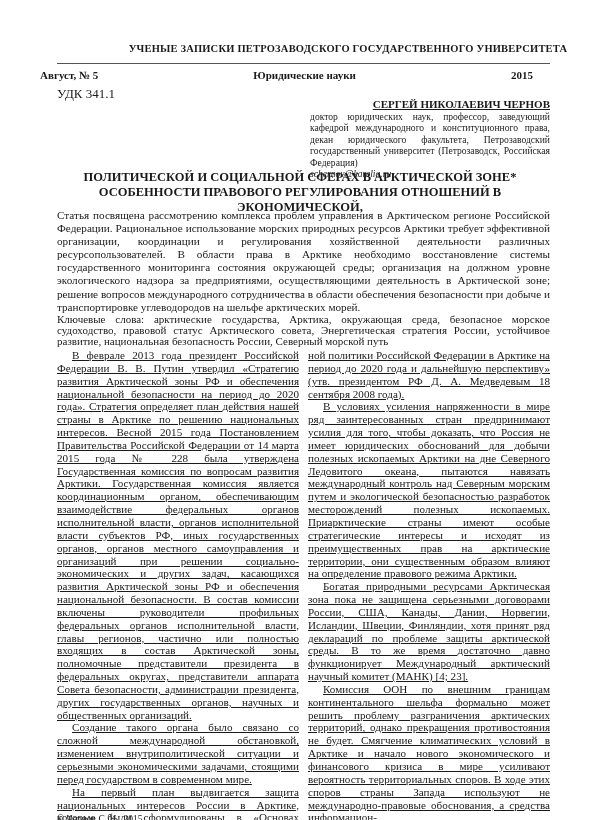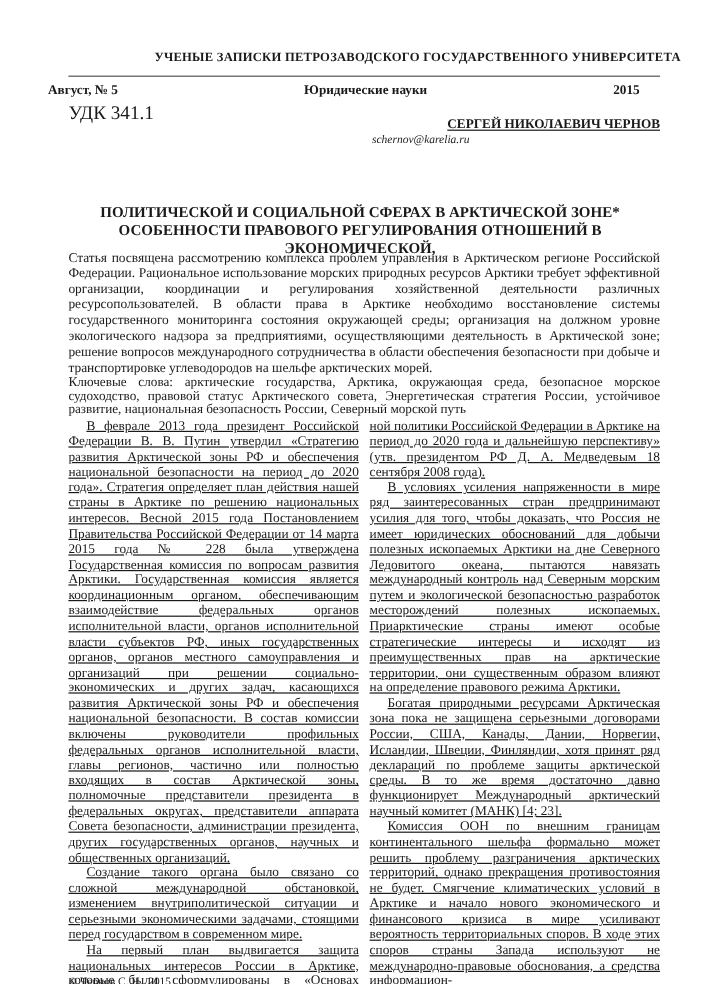--- a/index.html
+++ b/index.html
@@ -1,20 +1,20 @@
 <!DOCTYPE html>
 <html><head>
 <meta charset="utf-8">
 <style>
   html, body { margin:0; padding:0; background:#ffffff; }
   body { width:600px; height:820px; position:relative; overflow:hidden; font-family:"Liberation Serif","DejaVu Serif",serif; color:#1a1a1a; }
   .journal { position:absolute; top:43px; left:0; width:600px; text-align:center; font-weight:bold; font-size:10.5px; letter-spacing:0.2px;padding-left:48px; }
   .rule { position:absolute; top:63px; left:57px; width:493px; height:1px; background:#555; }
   .meta { position:absolute; top:69px; left:40px; width:493px; display:flex; justify-content:space-between; font-weight:bold; font-size:11px; }
-  .udk { position:absolute; top:86px; left:57px; font-size:16px; }
+  .udk { position:absolute; top:86px; left:57px; font-size:13px; }
   .author { position:absolute; top:98px; right:50px; width:240px; font-size:9.6px; line-height:11.4px; text-align:justify; }
   .author .name { font-weight:bold; font-size:11px; text-align:right; line-height:13px;text-decoration:underline; }
   .author .email { font-style:italic; text-align:left; }
   .title { position:absolute; top:170px; left:50px; width:500px; text-align:center; font-weight:bold; font-size:12.5px; line-height:15px; }
   .abstract { position:absolute; top:209px; left:57px; width:493px; font-size:11.2px; line-height:13.1px; text-align:justify; }
   .keywords { position:absolute; top:314px; left:57px; width:493px; font-size:11px; line-height:11px; text-align:justify; }
   .col { position:absolute; top:349px; width:242px; font-size:11.1px; line-height:12.85px; text-align:justify; }
   .col p { margin:0; text-indent:15px;text-decoration:underline; }
   .col p.cont { text-indent:0; }
   .col-left { left:57px; }
@@ -28,20 +28,21 @@
 <div class="rule"></div>
 <div class="meta">
   <span>Август, № 5</span>
   <span>Юридические науки</span>
   <span>2015</span>
 </div>
 <div class="udk">УДК 341.1</div>
 
 <div class="author">
   <div class="name">СЕРГЕЙ НИКОЛАЕВИЧ ЧЕРНОВ</div>
+  <div>доктор юридических наук, профессор, заведующий кафедрой международного и конституционного права, декан юридического факультета, Петрозаводский государственный университет (Петрозаводск, Российская Федерация)</div>
   <div class="email">schernov@karelia.ru</div>
 </div>
 
 <div class="title">
   <div>ПОЛИТИЧЕСКОЙ И СОЦИАЛЬНОЙ СФЕРАХ В АРКТИЧЕСКОЙ ЗОНЕ*</div>
   <div>ОСОБЕННОСТИ ПРАВОВОГО РЕГУЛИРОВАНИЯ ОТНОШЕНИЙ В ЭКОНОМИЧЕСКОЙ,</div>
 </div>
 
 <div class="abstract">Статья посвящена рассмотрению комплекса проблем управления в Арктическом регионе Российской Федерации. Рациональное использование морских природных ресурсов Арктики требует эффективной организации, координации и регулирования хозяйственной деятельности различных ресурсопользователей. В области права в Арктике необходимо восстановление системы государственного мониторинга состояния окружающей среды; организация на должном уровне экологического надзора за предприятиями, осуществляющими деятельность в Арктической зоне; решение вопросов международного сотрудничества в области обеспечения безопасности при добыче и транспортировке углеводородов на шельфе арктических морей.</div>
 <div class="keywords">Ключевые слова: арктические государства, Арктика, окружающая среда, безопасное морское судоходство, правовой статус Арктического совета, Энергетическая стратегия России, устойчивое развитие, национальная безопасность России, Северный морской путь</div>

